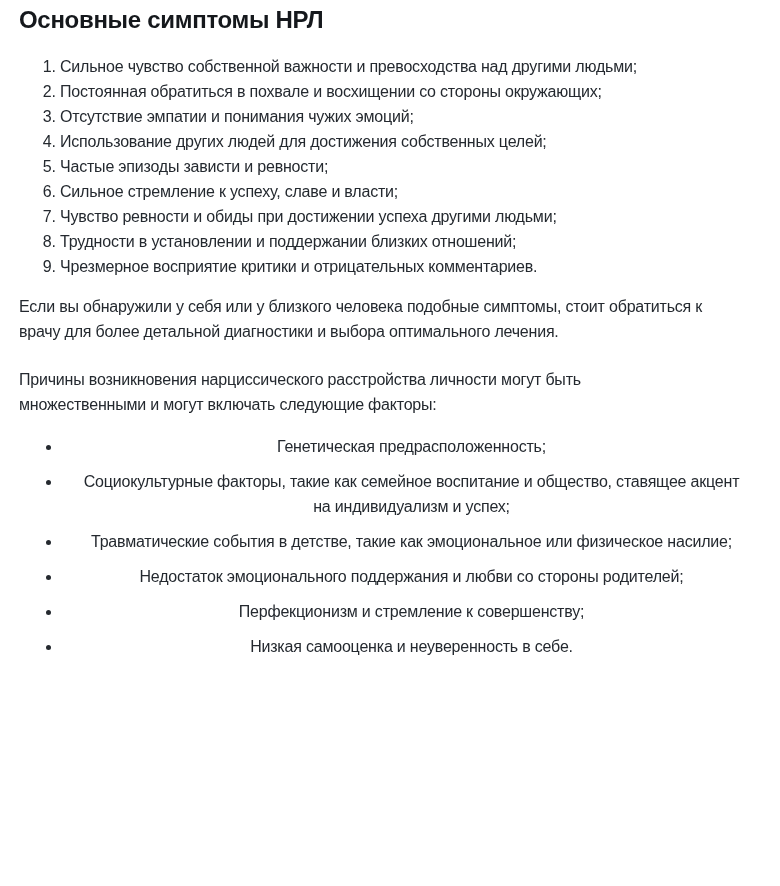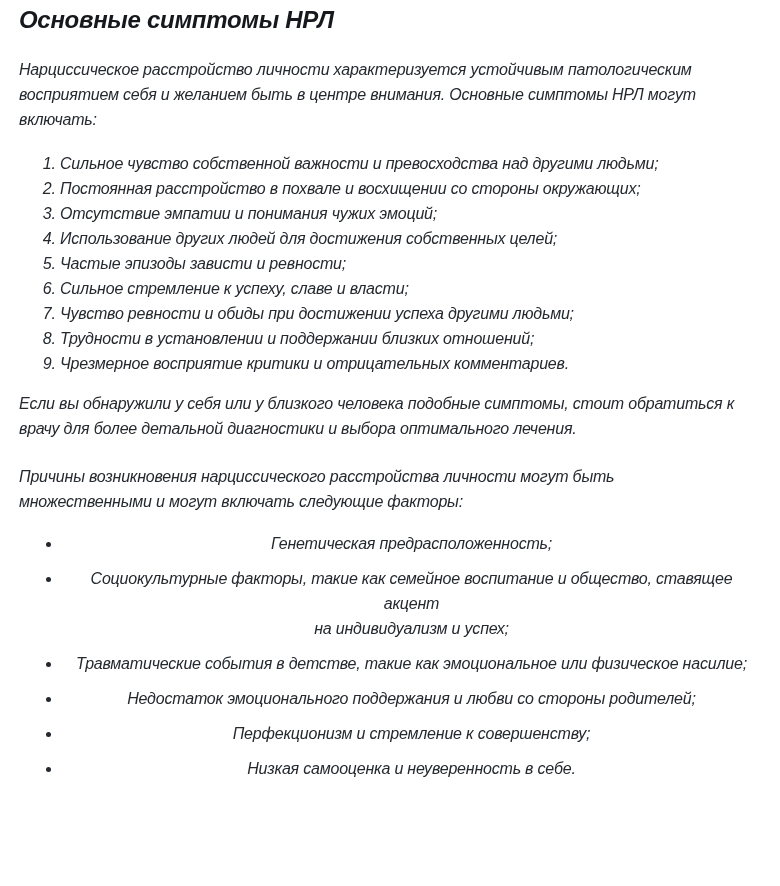--- a/index.html
+++ b/index.html
@@ -1,15 +1,15 @@
 <!DOCTYPE html>
 <html lang="ru"><head>
 <meta charset="utf-8">
 <style>
-  * { box-sizing: border-box; font-style: italic; }
+  * { box-sizing: border-box; }
   html, body {
     margin: 0;
     padding: 0;
     background: #ffffff;
   }
   body {
     width: 780px;
     height: 886px;
     overflow: hidden;
     font-family: "Liberation Sans", "DejaVu Sans", sans-serif;
@@ -69,27 +69,24 @@
   ul.causes-list li:last-child { margin-bottom: 0; }
 </style>
 </head>
 <body>
 
 <main class="document" data-name="document-body">
 
   <section data-name="symptoms-section">
     <h2 class="section-heading" data-name="symptoms-heading">Основные симптомы НРЛ</h2>
 
-    <p data-name="symptoms-intro">Нарциссическое расстройство личности характеризуется устойчивым патологическим
-восприятием себя и желанием быть в центре внимания. Основные симптомы НРЛ могут
-включать:</p>
 
     <ol class="symptoms-list" data-name="symptoms-list">
       <li data-name="symptom-item">Сильное чувство собственной важности и превосходства над другими людьми;</li>
-      <li data-name="symptom-item">Постоянная расстройство в похвале и восхищении со стороны окружающих;</li>
+      <li data-name="symptom-item">Постоянная обратиться в похвале и восхищении со стороны окружающих;</li>
       <li data-name="symptom-item">Отсутствие эмпатии и понимания чужих эмоций;</li>
       <li data-name="symptom-item">Использование других людей для достижения собственных целей;</li>
       <li data-name="symptom-item">Частые эпизоды зависти и ревности;</li>
       <li data-name="symptom-item">Сильное стремление к успеху, славе и власти;</li>
       <li data-name="symptom-item">Чувство ревности и обиды при достижении успеха другими людьми;</li>
       <li data-name="symptom-item">Трудности в установлении и поддержании близких отношений;</li>
       <li data-name="symptom-item">Чрезмерное восприятие критики и отрицательных комментариев.</li>
     </ol>
 
     <p data-name="symptoms-outro">Если вы обнаружили у себя или у близкого человека подобные симптомы, стоит обратиться к

